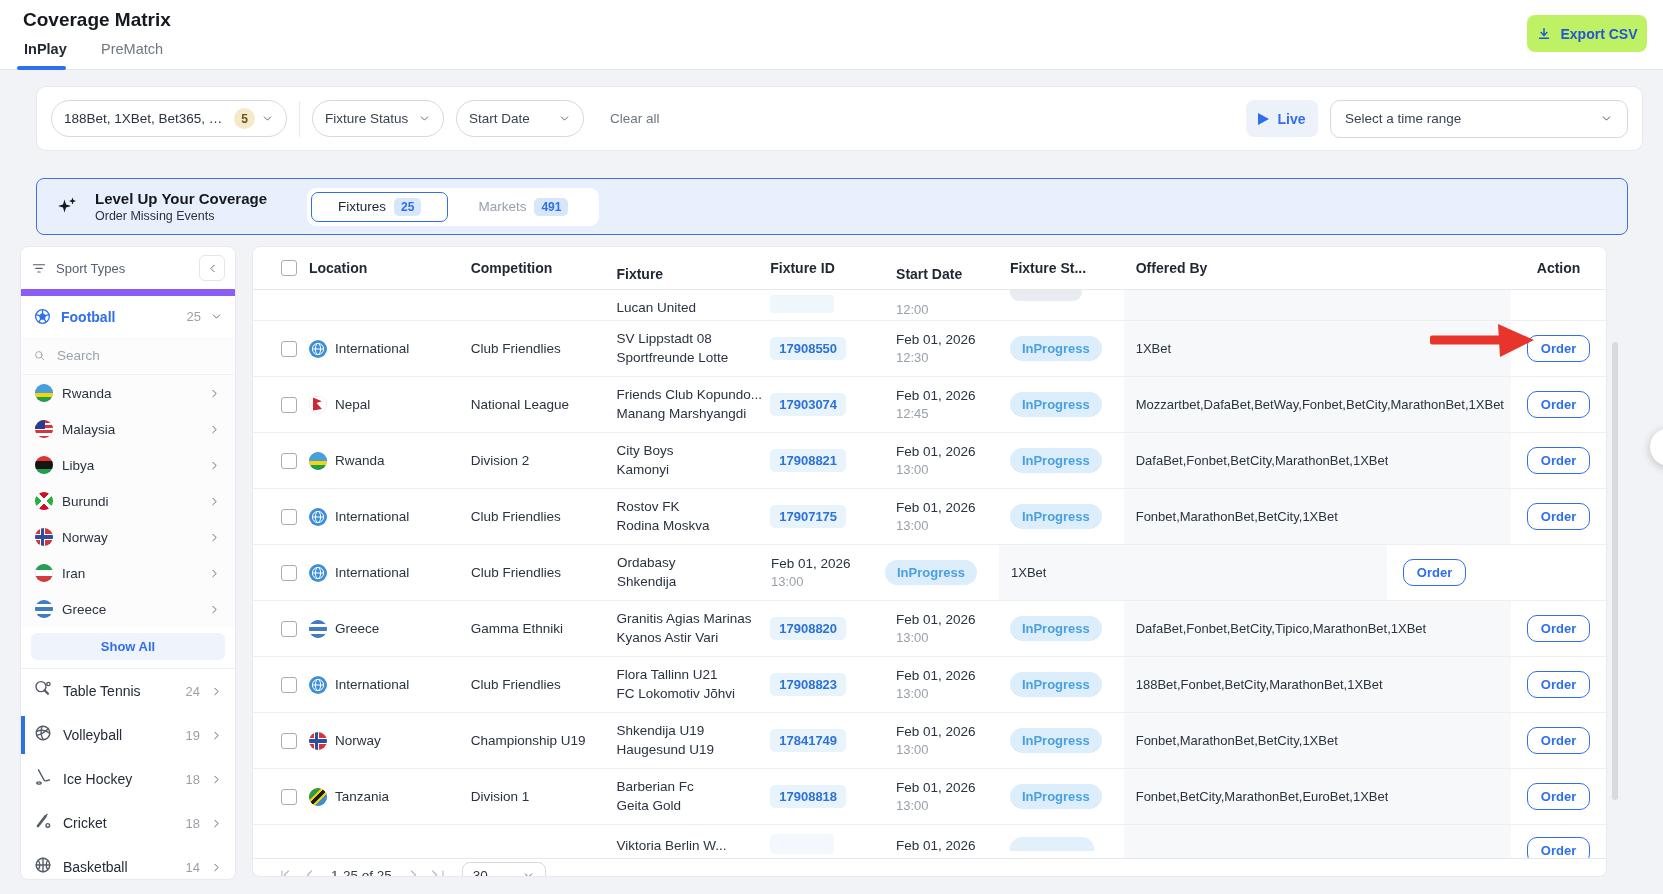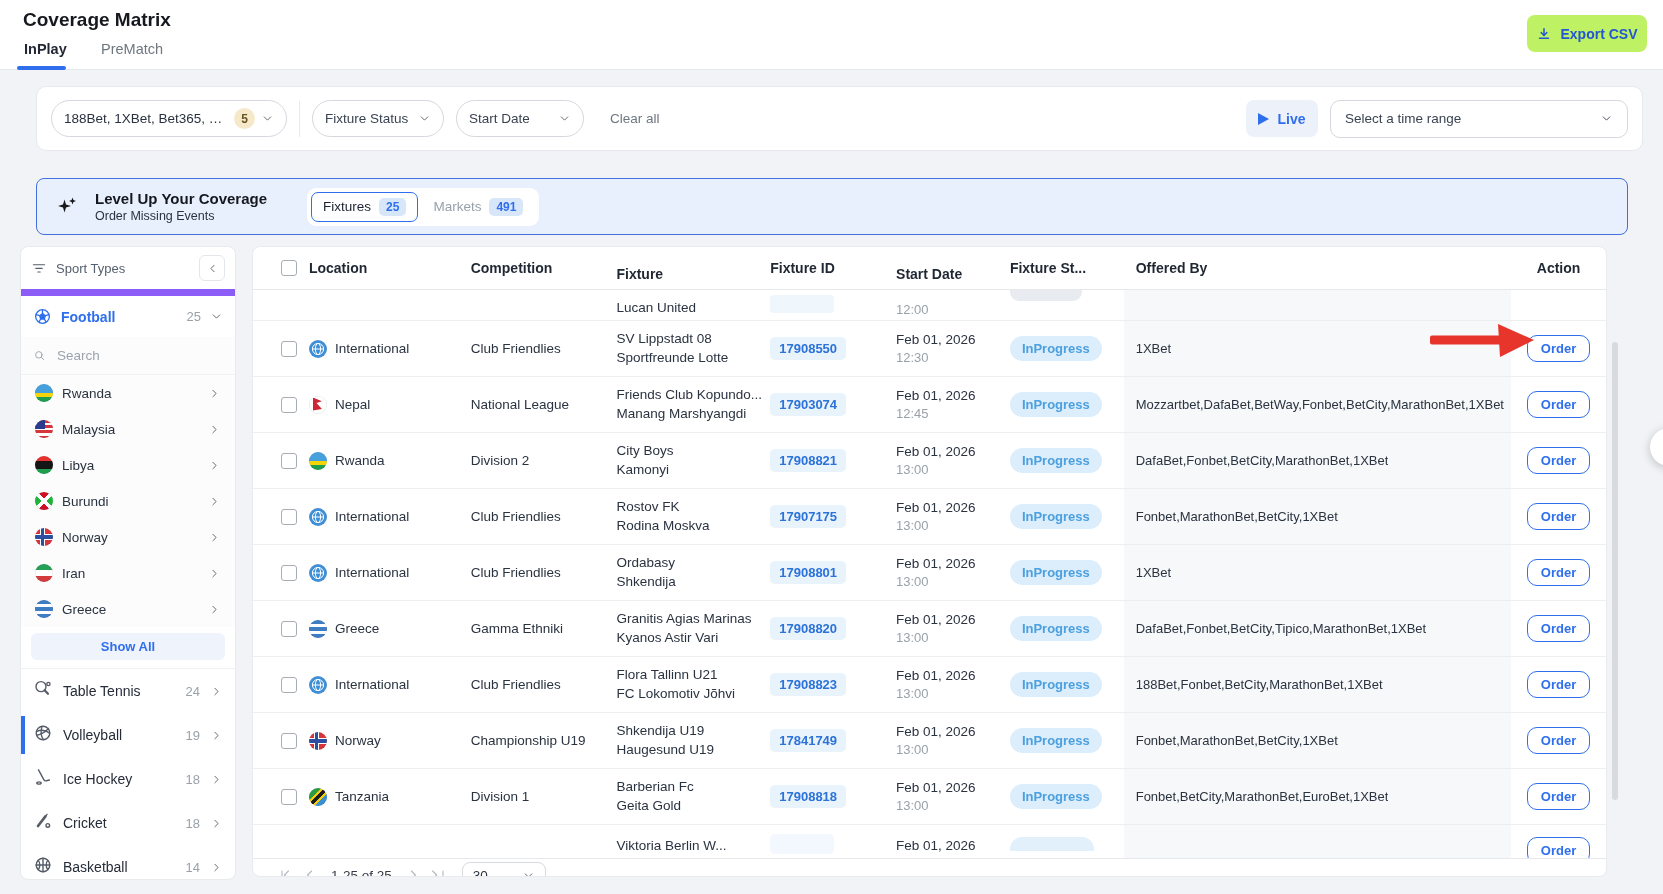--- a/index.html
+++ b/index.html
@@ -32,21 +32,21 @@
       justify-content:center;gap:8px;color:#2F6FED;font-size:14px;font-weight:600;cursor:pointer;}
   .play-tri{width:0;height:0;border-left:11px solid #2F6FED;border-top:6.5px solid transparent;border-bottom:6.5px solid transparent;}
   .range-select{width:298px;height:38px;border:1px solid #D5D8DF;border-radius:10px;display:flex;align-items:center;
       justify-content:space-between;padding:0 14px;box-sizing:border-box;font-size:13.5px;color:#3A4352;cursor:pointer;}
   
   .banner{position:absolute;left:36px;top:178px;width:1592px;height:57px;background:#E9F0FD;border:1px solid #4470DE;
       border-radius:8px;box-sizing:border-box;display:flex;align-items:center;padding:0 18px;gap:14px;}
   .b-title{font-size:15px;font-weight:700;color:#15181E;line-height:19px;}
   .b-sub{font-size:12.5px;color:#2A3140;line-height:16px;}
   .btabs{margin-left:26px;background:#fff;border-radius:9px;padding:4px;display:flex;gap:3px;}
-  .bpill{display:flex;align-items:center;gap:8px;padding:5px 11px;border-radius:7px;font-size:13.5px;border:1px solid transparent;cursor:pointer;}
+  .bpill{display:flex;align-items:center;gap:8px;padding:5px 26px;border-radius:7px;font-size:13.5px;border:1px solid transparent;cursor:pointer;}
   .bpill.active{border-color:#2F6FED;}
   .bpill.active .bp-label{color:#1B2330;font-weight:500;}
   .bpill .bp-label{color:#97A0AB;font-weight:500;}
   .bbadge{background:#D8E6FA;color:#2F6FED;border-radius:5px;font-size:12px;font-weight:700;padding:2px 7px;}
   
   .sidebar{position:absolute;left:20px;top:246px;width:216px;height:634px;background:#fff;border:1px solid #E8EAEE;
       border-radius:8px;box-sizing:border-box;overflow:hidden;}
   .shead{height:42px;display:flex;align-items:center;gap:9px;padding:0 10px;border-bottom:7px solid #8b5cf6;}
   .shead-label{font-size:13px;color:#566070;flex:1;}
   .collapse-btn{width:24px;height:24px;border:1px solid #E3E6EA;border-radius:6px;background:#fff;display:flex;
@@ -645,23 +645,20 @@
             </span>
       <span class="loc-t">International</span>
     </div>
     <div class="cell cp">
             <span class="comp-t">Club Friendlies</span>
           </div>
     <div class="cell cf">
       <div class="fx1">Ordabasy</div>
       <div class="fx2">Shkendija</div>
     </div>
-    <div class="cell ci">
-            <span class="idpill">17908801</span>
-          </div>
     <div class="cell cd">
       <div class="d1">Feb 01, 2026</div>
       <div class="d2">13:00</div>
     </div>
     <div class="cell cs">
             <span class="badge">InProgress</span>
           </div>
     <div class="cell co body">
             <span class="off-t">1XBet</span>
           </div>

